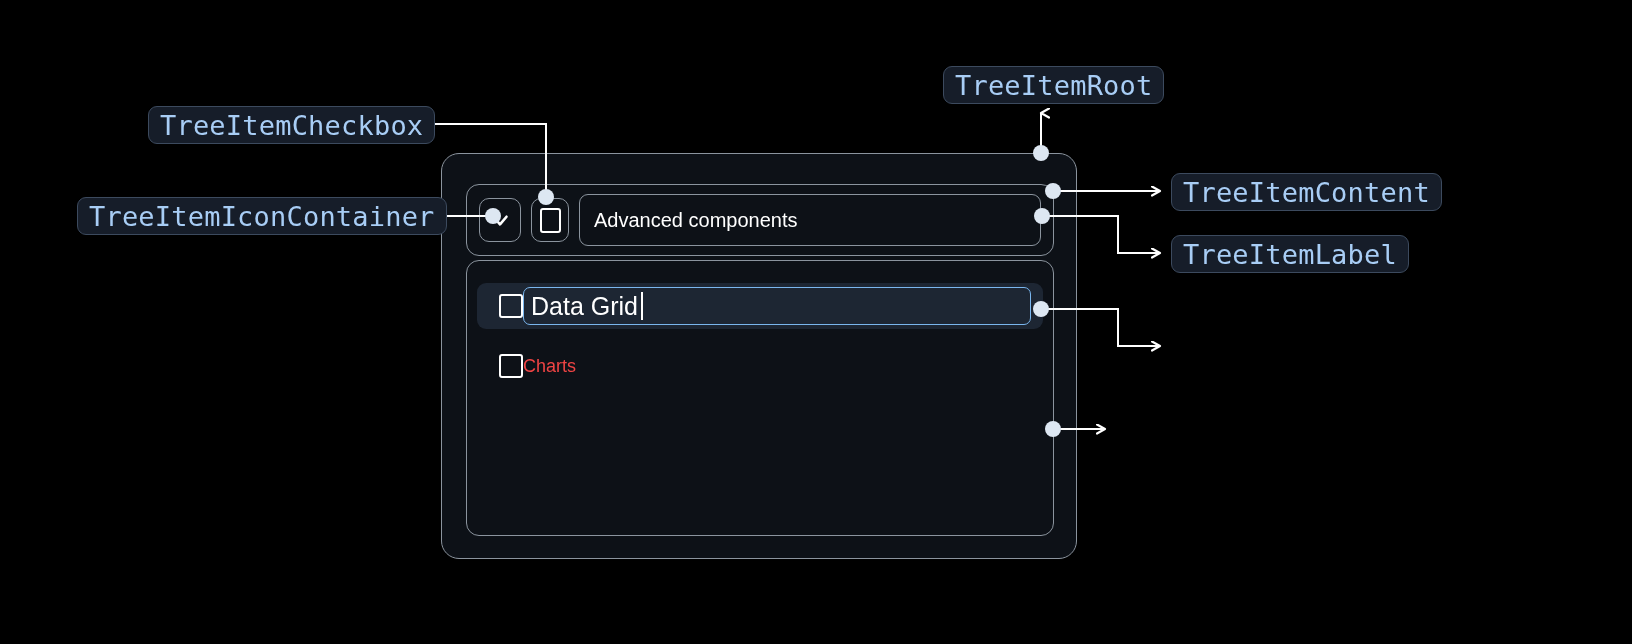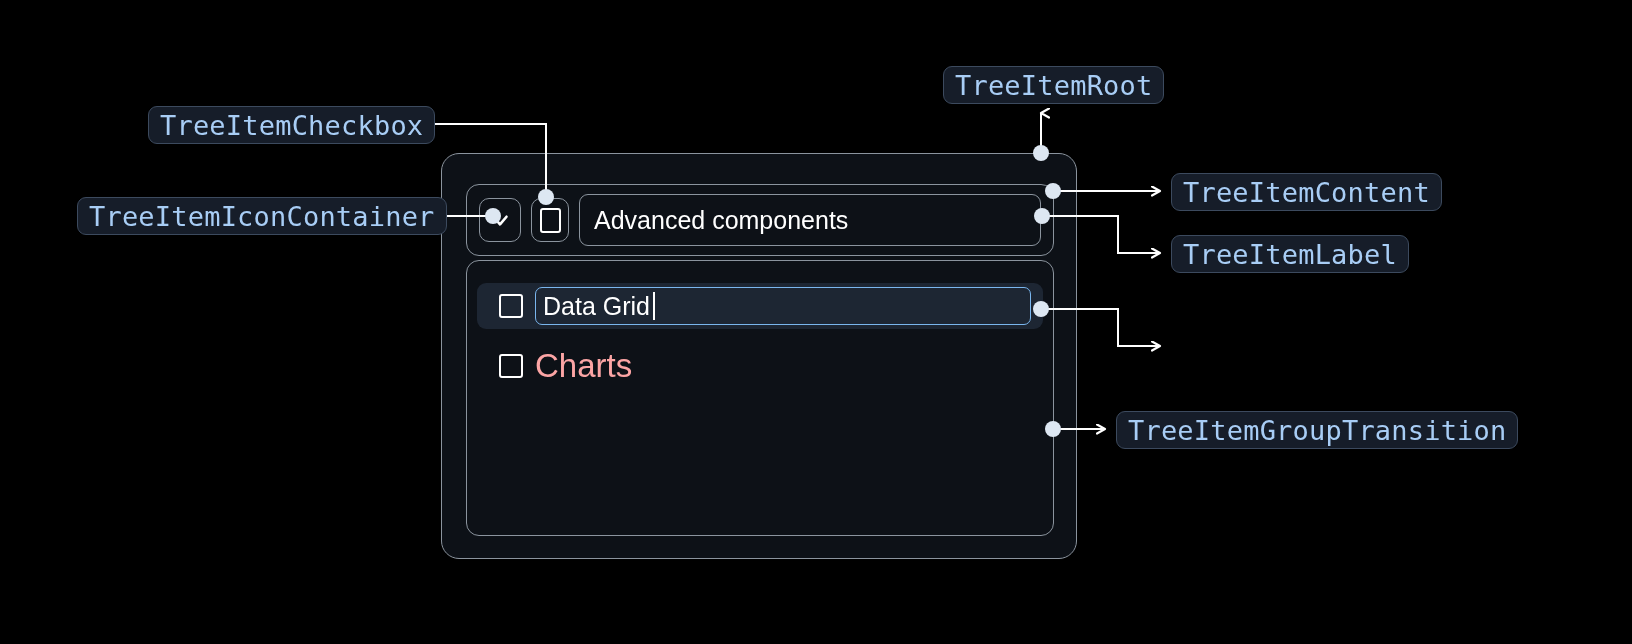--- a/index.html
+++ b/index.html
@@ -100,21 +100,21 @@
   }
   .tree-label {
     flex: 1 1 auto;
     height: 52px;
     border: 1.5px solid #8b949e;
     border-radius: 9px;
     display: flex;
     align-items: center;
     padding-left: 14px;
     color: #ffffff;
-    font-size: 25px;
+    font-size: 20px;
     background: #0d1117;
   }
 
   .group-transition {
     position: absolute;
     left: 24px;
     top: 106px;
     width: 588px;
     height: 276px;
     border: 1.5px solid #8b949e;
@@ -122,33 +122,33 @@
     background: #0d1117;
     padding-top: 22px;
   }
   .child-row {
     display: flex;
     align-items: center;
     height: 46px;
     margin: 0 10px 14px 10px;
     border-radius: 9px;
     padding-left: 22px;
-    gap: 12px;
+    gap: 0;
   }
   .child-row.selected { background: #1d2633; }
   .cb-child {
     width: 24px;
     height: 24px;
     border: 2.6px solid #ffffff;
     border-radius: 3px;
     flex: 0 0 auto;
   }
   .child-text {
-    color: #fca5a5;
-    font-size: 33px;
+    color: #ef4444;
+    font-size: 18px;
   }
   .child-input {
     flex: 1 1 auto;
     margin-right: 12px;
     height: 38px;
     border: 1.6px solid #7ab6ee;
     border-radius: 7px;
     background: transparent;
     display: flex;
     align-items: center;
@@ -255,15 +255,14 @@
 
   <div class="chip" style="left:77px;   top:197px;">TreeItemIconContainer</div>
 
   <div class="chip" style="left:943px;  top:66px;">TreeItemRoot</div>
 
   <div class="chip" style="left:1171px; top:173px;">TreeItemContent</div>
 
   <div class="chip" style="left:1171px; top:235px;">TreeItemLabel</div>
 
 
-  <div class="chip" style="left:1116px; top:411px;">TreeItemGroupTransition</div>
 
 </div>
 
 </body></html>

